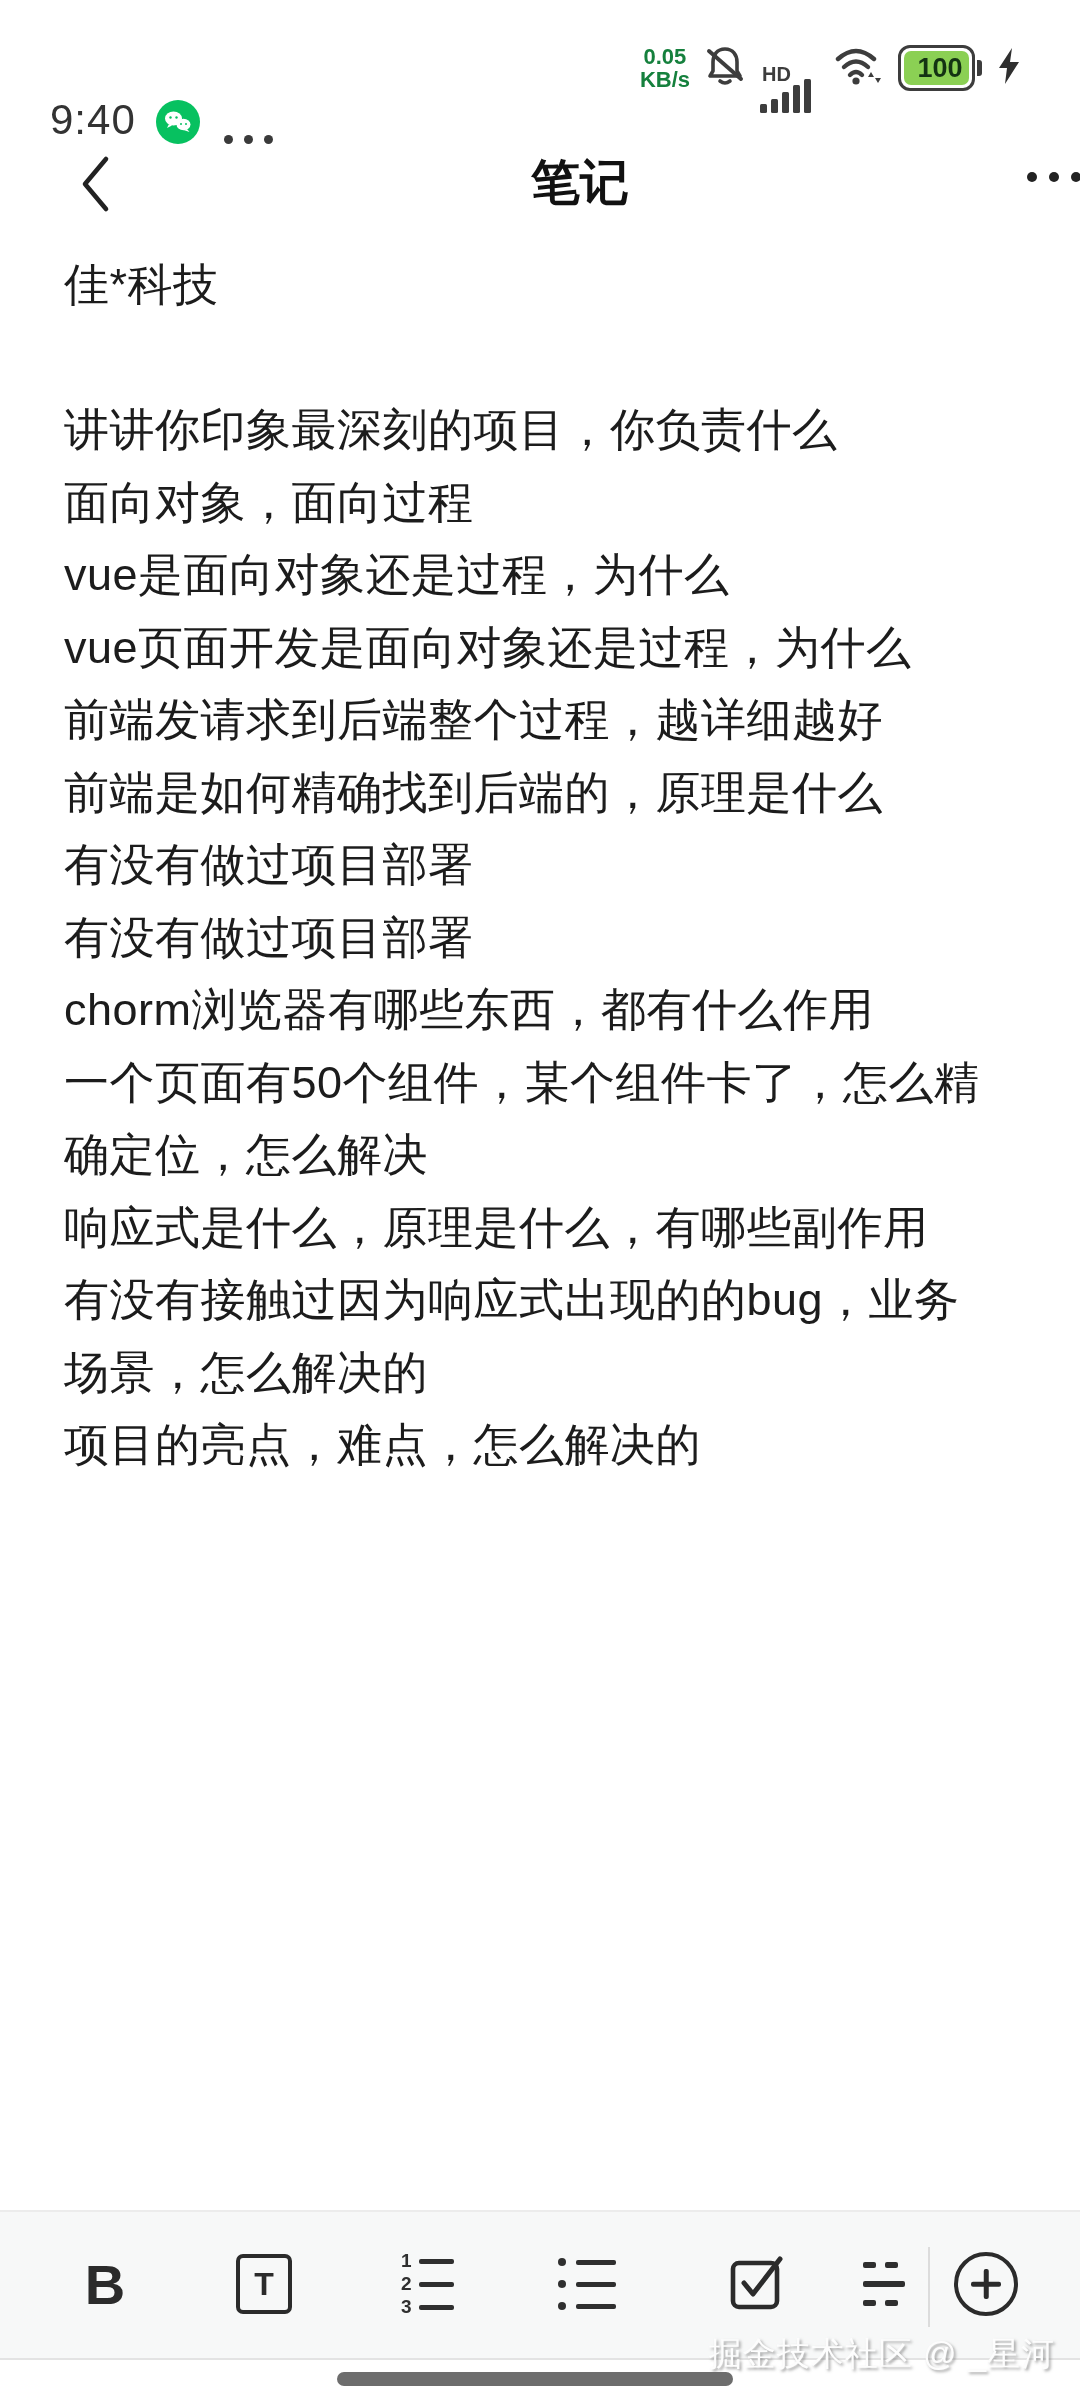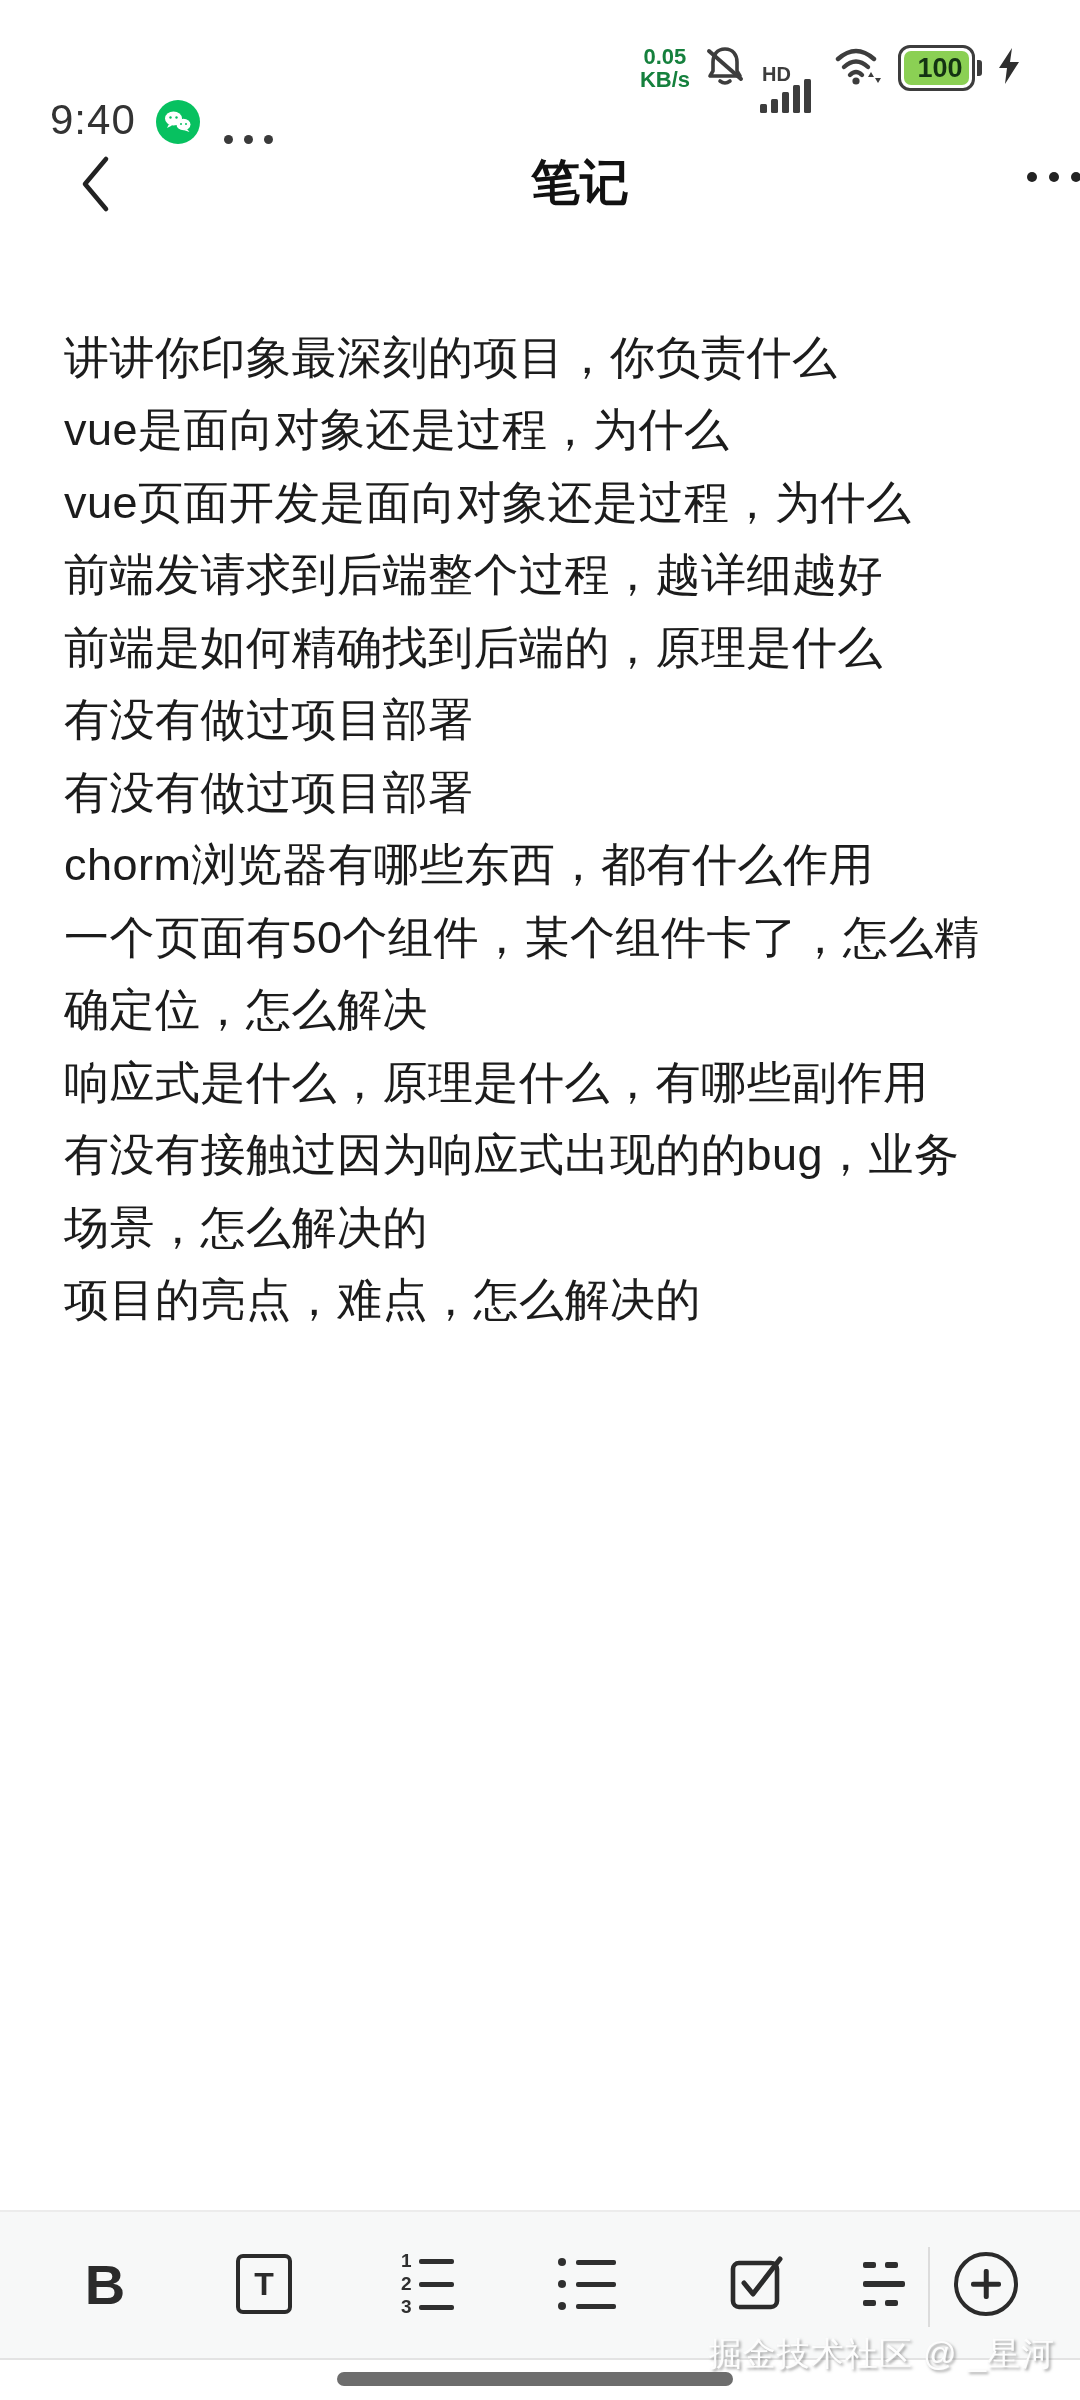--- a/index.html
+++ b/index.html
@@ -160,22 +160,24 @@
     </div>
     <div class="page-title">笔记</div>
     <div class="menu-btn">
       <i></i>
         <i></i>
         <i></i>
     </div>
   </div>
 
   <div class="note-content" id="note-content">
+      <div class="note-line">佳*科技</div>
       <div class="note-line"></div>
       <div class="note-line">讲讲你印象最深刻的项目，你负责什么</div>
+      <div class="note-line">面向对象，面向过程</div>
       <div class="note-line">vue是面向对象还是过程，为什么</div>
       <div class="note-line">vue页面开发是面向对象还是过程，为什么</div>
       <div class="note-line">前端发请求到后端整个过程，越详细越好</div>
       <div class="note-line">前端是如何精确找到后端的，原理是什么</div>
       <div class="note-line">有没有做过项目部署</div>
       <div class="note-line">有没有做过项目部署</div>
       <div class="note-line">chorm浏览器有哪些东西，都有什么作用</div>
       <div class="note-line">一个页面有50个组件，某个组件卡了，怎么精</div>
       <div class="note-line">确定位，怎么解决</div>
       <div class="note-line">响应式是什么，原理是什么，有哪些副作用</div>

